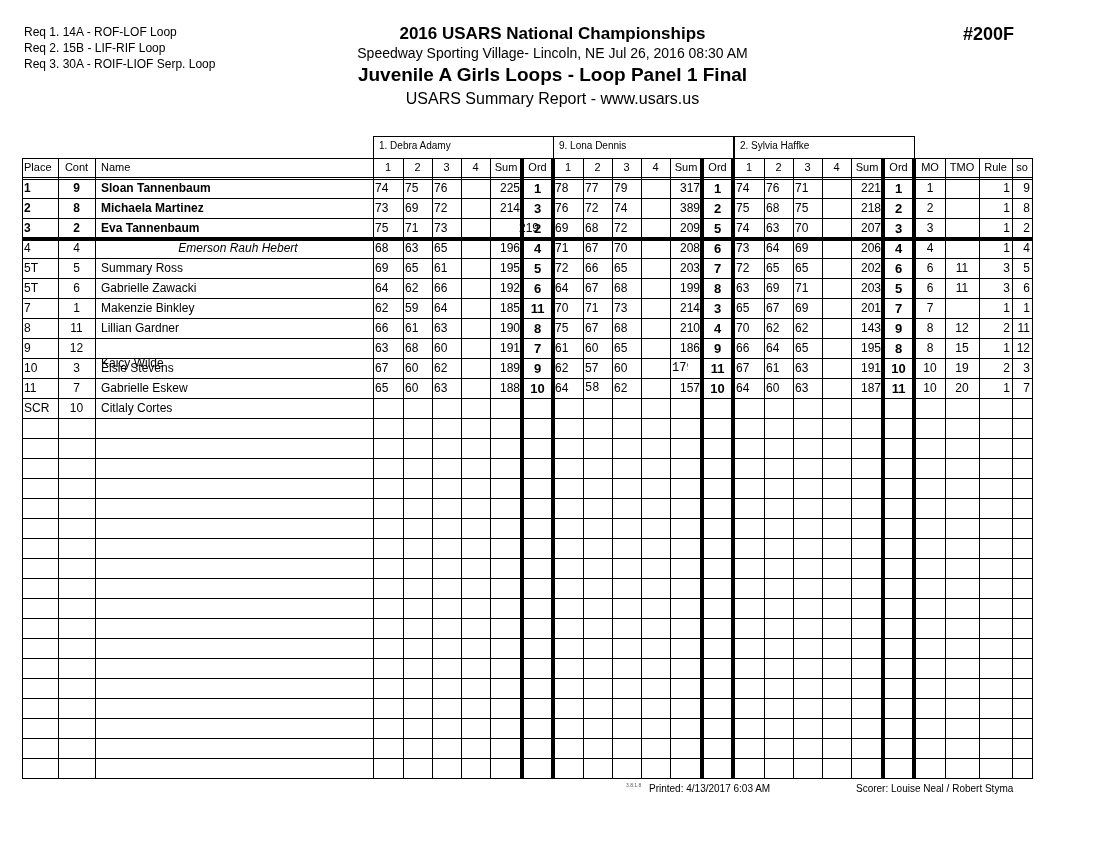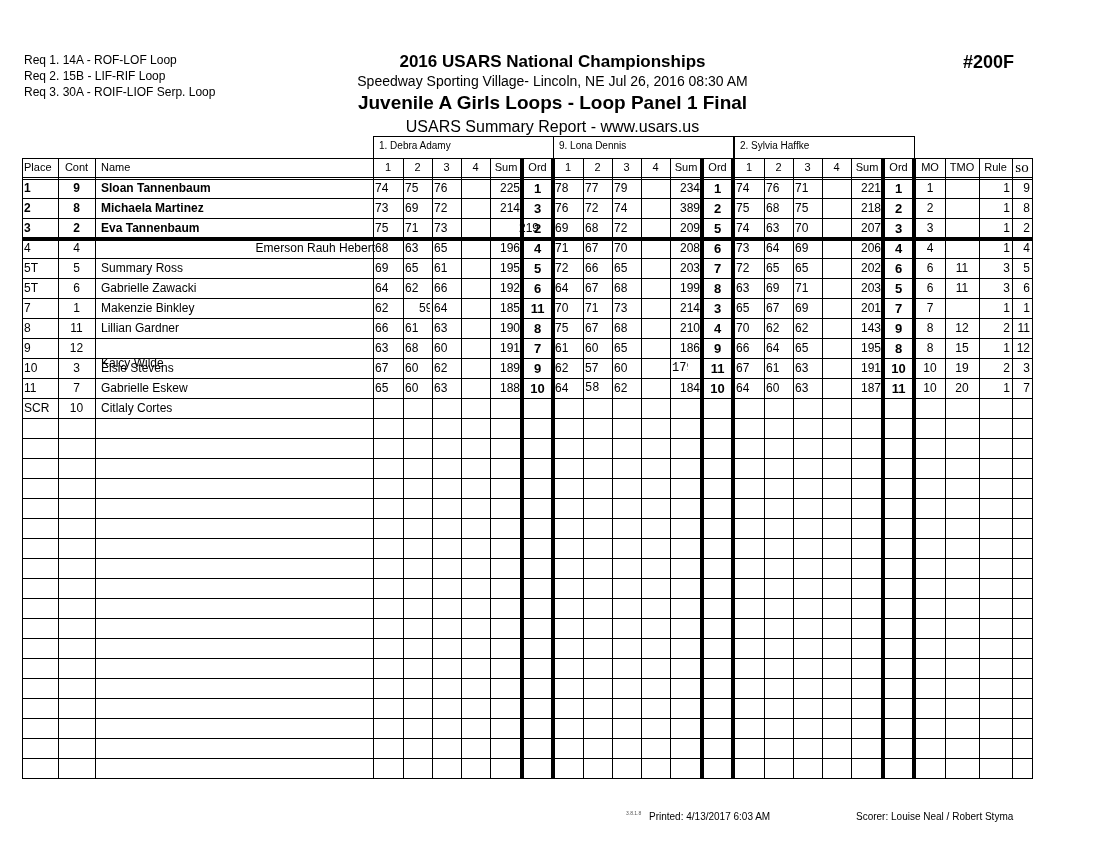--- a/index.html
+++ b/index.html
@@ -1,18 +1,18 @@
 <!DOCTYPE html>
 <html><head>
 <meta charset="utf-8">
 <style>
   html, body { margin: 0; padding: 0; background: #ffffff; }
   body { width: 1100px; height: 850px; position: relative; overflow: hidden;
          font-family: "Liberation Sans", sans-serif; color: #000; }
-  .abs { position: absolute; white-space: nowrap; margin-top: 28px; }
+  .abs { position: absolute; white-space: nowrap; }
   .req { left: 24px; font-size: 12px; line-height: 16px; }
   .title1 { left: 300px; width: 505px; text-align: center; top: 24px; font-size: 17px; font-weight: bold; }
   .title2 { left: 300px; width: 505px; text-align: center; top: 45px; font-size: 14px; }
   .title3 { left: 300px; width: 505px; text-align: center; top: 64px; font-size: 19px; font-weight: bold; }
   .title4 { left: 300px; width: 505px; text-align: center; top: 90px; font-size: 16px; }
   .event-no { left: 963px; top: 24px; font-size: 18px; font-weight: bold; }
 
   .cell { position: absolute; box-sizing: border-box; font-size: 12px; line-height: 19px;
           overflow: hidden; white-space: nowrap; }
   .hl { position: absolute; background: #000; }
@@ -125,35 +125,35 @@
     <div class="cell" style="left: 704px; top: 158px; width: 27px; text-align: center; font-size: 11px;">Ord</div>
     <div class="cell" style="left: 736px; top: 158px; width: 26px; text-align: center; font-size: 11px;">1</div>
     <div class="cell" style="left: 766px; top: 158px; width: 25px; text-align: center; font-size: 11px;">2</div>
     <div class="cell" style="left: 795px; top: 158px; width: 25px; text-align: center; font-size: 11px;">3</div>
     <div class="cell" style="left: 824px; top: 158px; width: 25px; text-align: center; font-size: 11px;">4</div>
     <div class="cell" style="left: 853px; top: 158px; width: 28px; text-align: center; font-size: 11px;">Sum</div>
     <div class="cell" style="left: 885px; top: 158px; width: 27px; text-align: center; font-size: 11px;">Ord</div>
     <div class="cell" style="left: 917px; top: 158px; width: 26px; text-align: center; font-size: 11px;">MO</div>
     <div class="cell" style="left: 947px; top: 158px; width: 30px; text-align: center; font-size: 11px;">TMO</div>
     <div class="cell" style="left: 981px; top: 158px; width: 29px; text-align: center; font-size: 11px;">Rule</div>
-    <div class="cell" style="left: 1014px; top: 158px; width: 16px; text-align: center; font-size: 15px; font-family: Liberation Serif, serif;">so</div>
+    <div class="cell" style="left: 1014px; top: 158px; width: 16px; text-align: center; font-size: 11px;">so</div>
     <div class="cell" style="left: 24px; top: 179px; width: 32px; text-align: left; font-weight: bold;">1</div>
     <div class="cell" style="left: 60px; top: 179px; width: 33px; text-align: center; font-weight: bold;">9</div>
     <div class="cell" style="left: 101px; top: 179px; width: 274px; text-align: left; font-weight: bold;">Sloan Tannenbaum</div>
     <div class="cell" style="left: 375px; top: 179px; width: 26px; text-align: left;">74</div>
     <div class="cell" style="left: 405px; top: 179px; width: 25px; text-align: left;">75</div>
     <div class="cell" style="left: 434px; top: 179px; width: 25px; text-align: left;">76</div>
     <div class="cell" style="left: 463px; top: 179px; width: 25px; text-align: left;"></div>
     <div class="cell" style="left: 492px; top: 179px; width: 28px; text-align: right;">225</div>
     <div class="cell" style="left: 524px; top: 179px; width: 27px; text-align: center; font-weight: bold; font-size: 13px;">1</div>
     <div class="cell" style="left: 555px; top: 179px; width: 26px; text-align: left;">78</div>
     <div class="cell" style="left: 585px; top: 179px; width: 25px; text-align: left;">77</div>
     <div class="cell" style="left: 614px; top: 179px; width: 25px; text-align: left;">79</div>
     <div class="cell" style="left: 643px; top: 179px; width: 25px; text-align: left;"></div>
-    <div class="cell" style="left: 672px; top: 179px; width: 28px; text-align: right;">234</div>
+    <div class="cell" style="left: 672px; top: 179px; width: 28px; text-align: right;">317</div>
     <div class="cell" style="left: 704px; top: 179px; width: 27px; text-align: center; font-weight: bold; font-size: 13px;">1</div>
     <div class="cell" style="left: 736px; top: 179px; width: 26px; text-align: left;">74</div>
     <div class="cell" style="left: 766px; top: 179px; width: 25px; text-align: left;">76</div>
     <div class="cell" style="left: 795px; top: 179px; width: 25px; text-align: left;">71</div>
     <div class="cell" style="left: 824px; top: 179px; width: 25px; text-align: left;"></div>
     <div class="cell" style="left: 853px; top: 179px; width: 28px; text-align: right;">221</div>
     <div class="cell" style="left: 885px; top: 179px; width: 27px; text-align: center; font-weight: bold; font-size: 13px;">1</div>
     <div class="cell" style="left: 917px; top: 179px; width: 26px; text-align: center;">1</div>
     <div class="cell" style="left: 947px; top: 179px; width: 30px; text-align: center;"></div>
     <div class="cell" style="left: 981px; top: 179px; width: 29px; text-align: right;">1</div>
@@ -203,21 +203,21 @@
     <div class="cell" style="left: 795px; top: 219px; width: 25px; text-align: left;">70</div>
     <div class="cell" style="left: 824px; top: 219px; width: 25px; text-align: left;"></div>
     <div class="cell" style="left: 853px; top: 219px; width: 28px; text-align: right;">207</div>
     <div class="cell" style="left: 885px; top: 219px; width: 27px; text-align: center; font-weight: bold; font-size: 13px;">3</div>
     <div class="cell" style="left: 917px; top: 219px; width: 26px; text-align: center;">3</div>
     <div class="cell" style="left: 947px; top: 219px; width: 30px; text-align: center;"></div>
     <div class="cell" style="left: 981px; top: 219px; width: 29px; text-align: right;">1</div>
     <div class="cell" style="left: 1014px; top: 219px; width: 16px; text-align: right;">2</div>
     <div class="cell" style="left: 24px; top: 239px; width: 32px; text-align: left;">4</div>
     <div class="cell" style="left: 60px; top: 239px; width: 33px; text-align: center;">4</div>
-    <div class="cell" style="left: 101px; top: 239px; width: 274px; text-align: right;">Emerson Rauh Hebert</div>
+    <div class="cell" style="left: 101px; top: 239px; width: 274px; text-align: center; font-style: italic;">Emerson Rauh Hebert</div>
     <div class="cell" style="left: 375px; top: 239px; width: 26px; text-align: left;">68</div>
     <div class="cell" style="left: 405px; top: 239px; width: 25px; text-align: left;">63</div>
     <div class="cell" style="left: 434px; top: 239px; width: 25px; text-align: left;">65</div>
     <div class="cell" style="left: 463px; top: 239px; width: 25px; text-align: left;"></div>
     <div class="cell" style="left: 492px; top: 239px; width: 28px; text-align: right;">196</div>
     <div class="cell" style="left: 524px; top: 239px; width: 27px; text-align: center; font-weight: bold; font-size: 13px;">4</div>
     <div class="cell" style="left: 555px; top: 239px; width: 26px; text-align: left;">71</div>
     <div class="cell" style="left: 585px; top: 239px; width: 25px; text-align: left;">67</div>
     <div class="cell" style="left: 614px; top: 239px; width: 25px; text-align: left;">70</div>
     <div class="cell" style="left: 643px; top: 239px; width: 25px; text-align: left;"></div>
@@ -280,21 +280,21 @@
     <div class="cell" style="left: 853px; top: 279px; width: 28px; text-align: right;">203</div>
     <div class="cell" style="left: 885px; top: 279px; width: 27px; text-align: center; font-weight: bold; font-size: 13px;">5</div>
     <div class="cell" style="left: 917px; top: 279px; width: 26px; text-align: center;">6</div>
     <div class="cell" style="left: 947px; top: 279px; width: 30px; text-align: center;">11</div>
     <div class="cell" style="left: 981px; top: 279px; width: 29px; text-align: right;">3</div>
     <div class="cell" style="left: 1014px; top: 279px; width: 16px; text-align: right;">6</div>
     <div class="cell" style="left: 24px; top: 299px; width: 32px; text-align: left;">7</div>
     <div class="cell" style="left: 60px; top: 299px; width: 33px; text-align: center;">1</div>
     <div class="cell" style="left: 101px; top: 299px; width: 274px; text-align: left;">Makenzie Binkley</div>
     <div class="cell" style="left: 375px; top: 299px; width: 26px; text-align: left;">62</div>
-    <div class="cell" style="left: 405px; top: 299px; width: 25px; text-align: left; padding-left: 14px;">59</div>
+    <div class="cell" style="left: 405px; top: 299px; width: 25px; text-align: left;">59</div>
     <div class="cell" style="left: 434px; top: 299px; width: 25px; text-align: left;">64</div>
     <div class="cell" style="left: 463px; top: 299px; width: 25px; text-align: left;"></div>
     <div class="cell" style="left: 492px; top: 299px; width: 28px; text-align: right;">185</div>
     <div class="cell" style="left: 524px; top: 299px; width: 27px; text-align: center; font-weight: bold; font-size: 13px;">11</div>
     <div class="cell" style="left: 555px; top: 299px; width: 26px; text-align: left;">70</div>
     <div class="cell" style="left: 585px; top: 299px; width: 25px; text-align: left;">71</div>
     <div class="cell" style="left: 614px; top: 299px; width: 25px; text-align: left;">73</div>
     <div class="cell" style="left: 643px; top: 299px; width: 25px; text-align: left;"></div>
     <div class="cell" style="left: 672px; top: 299px; width: 28px; text-align: right;">214</div>
     <div class="cell" style="left: 704px; top: 299px; width: 27px; text-align: center; font-weight: bold; font-size: 13px;">3</div>
@@ -389,21 +389,21 @@
     <div class="cell" style="left: 375px; top: 379px; width: 26px; text-align: left;">65</div>
     <div class="cell" style="left: 405px; top: 379px; width: 25px; text-align: left;">60</div>
     <div class="cell" style="left: 434px; top: 379px; width: 25px; text-align: left;">63</div>
     <div class="cell" style="left: 463px; top: 379px; width: 25px; text-align: left;"></div>
     <div class="cell" style="left: 492px; top: 379px; width: 28px; text-align: right;">188</div>
     <div class="cell" style="left: 524px; top: 379px; width: 27px; text-align: center; font-weight: bold; font-size: 13px;">10</div>
     <div class="cell" style="left: 555px; top: 379px; width: 26px; text-align: left;">64</div>
     <div class="cell" style="left: 585px; top: 379px; width: 25px; text-align: left; font-family: Liberation Mono, monospace;">58</div>
     <div class="cell" style="left: 614px; top: 379px; width: 25px; text-align: left;">62</div>
     <div class="cell" style="left: 643px; top: 379px; width: 25px; text-align: left;"></div>
-    <div class="cell" style="left: 672px; top: 379px; width: 28px; text-align: right;">184</div>
+    <div class="cell" style="left: 672px; top: 379px; width: 28px; text-align: right;">157</div>
     <div class="cell" style="left: 704px; top: 379px; width: 27px; text-align: center; font-weight: bold; font-size: 13px;">10</div>
     <div class="cell" style="left: 736px; top: 379px; width: 26px; text-align: left;">64</div>
     <div class="cell" style="left: 766px; top: 379px; width: 25px; text-align: left;">60</div>
     <div class="cell" style="left: 795px; top: 379px; width: 25px; text-align: left;">63</div>
     <div class="cell" style="left: 824px; top: 379px; width: 25px; text-align: left;"></div>
     <div class="cell" style="left: 853px; top: 379px; width: 28px; text-align: right;">187</div>
     <div class="cell" style="left: 885px; top: 379px; width: 27px; text-align: center; font-weight: bold; font-size: 13px;">11</div>
     <div class="cell" style="left: 917px; top: 379px; width: 26px; text-align: center;">10</div>
     <div class="cell" style="left: 947px; top: 379px; width: 30px; text-align: center;">20</div>
     <div class="cell" style="left: 981px; top: 379px; width: 29px; text-align: right;">1</div>

